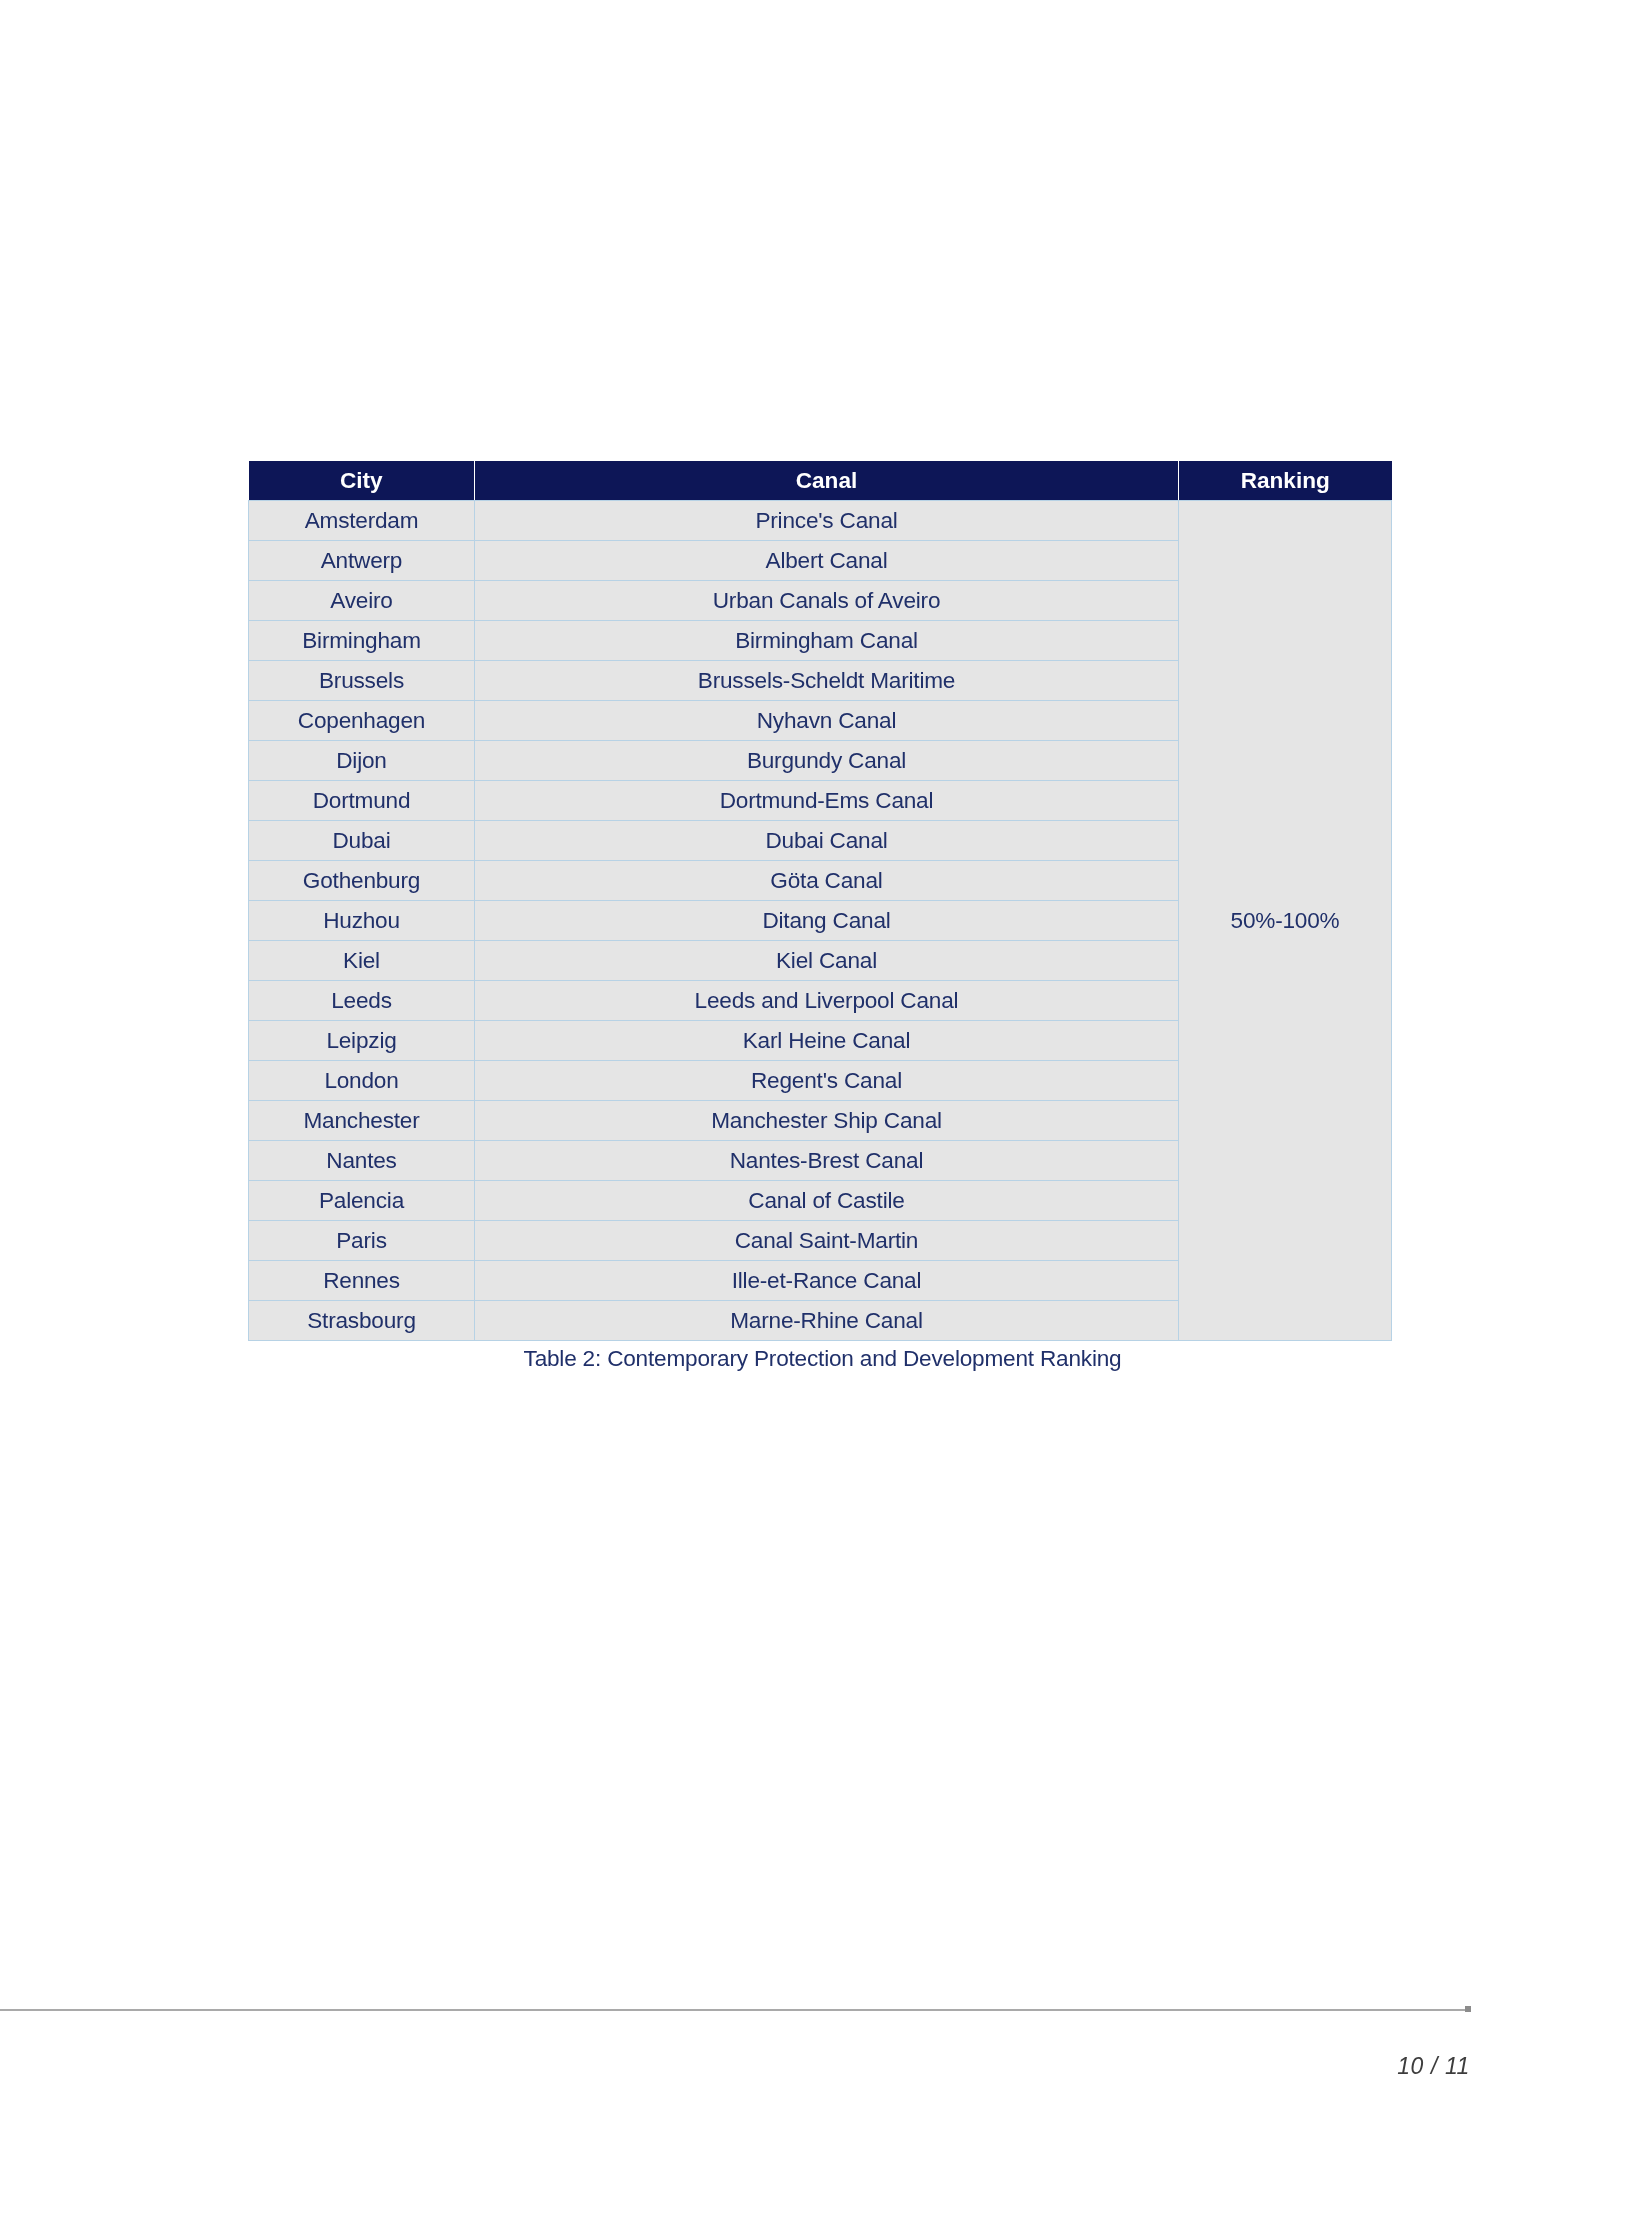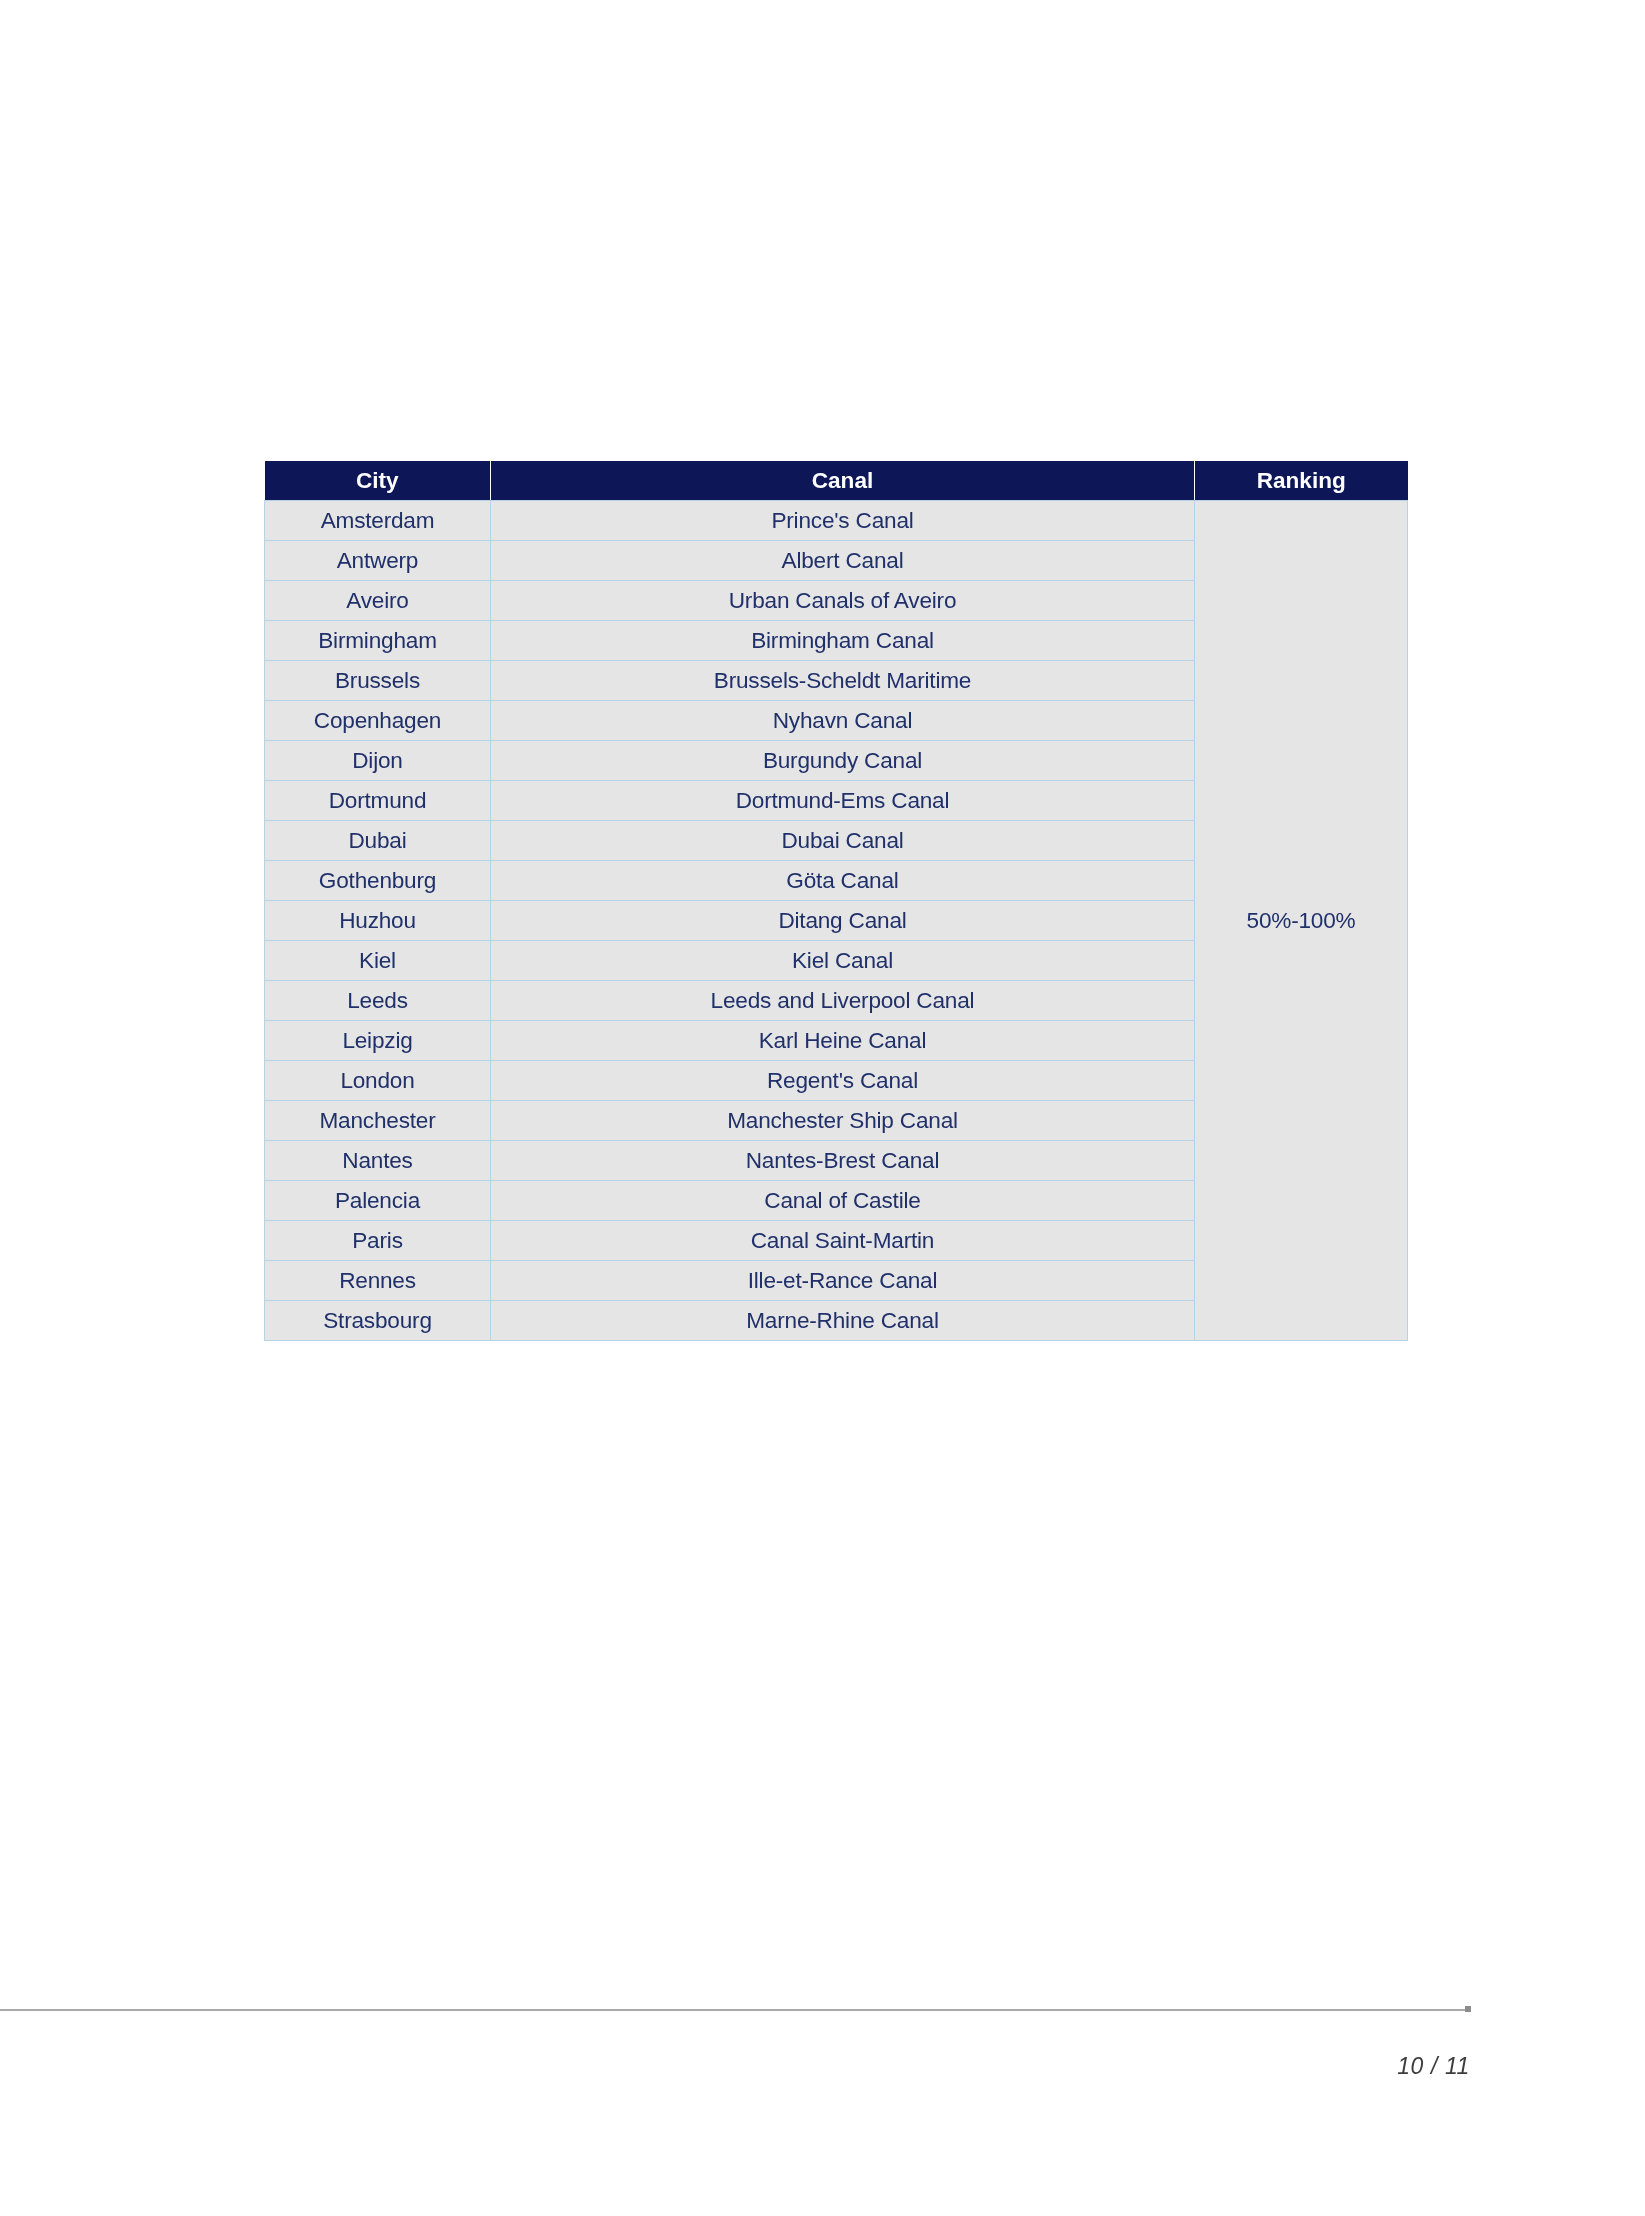--- a/index.html
+++ b/index.html
@@ -10,21 +10,21 @@
   .page {
     position: relative;
     width: 1645px;
     height: 2216px;
     background: #ffffff;
     font-family: "Liberation Sans", sans-serif;
     overflow: hidden;
   }
   table.ranking-table {
     position: absolute;
-    left: 264px;
+    left: 248px;
     top: 461px;
     width: 1143px;
     border-collapse: collapse;
     table-layout: fixed;
     border-radius: 23px;
   }
   table.ranking-table col.c-city  { width: 226px; }
   table.ranking-table col.c-canal { width: 704px; }
   table.ranking-table col.c-rank  { width: 213px; }
 
@@ -195,20 +195,21 @@
           <td>Rennes</td>
           <td class="col-sep">Ille-et-Rance Canal</td>
         </tr>
         <tr>
           <td>Strasbourg</td>
           <td class="col-sep">Marne-Rhine Canal</td>
         </tr>
       </tbody>
   </table>
 
+  <div class="table-caption">Table 2: Contemporary Protection and Development Ranking</div>
 
   <div class="footer-rule"></div>
   <div class="footer-rule-dot"></div>
 
   <div class="page-number">10 / 11</div>
 
 </div>
 
 
 </body></html>

